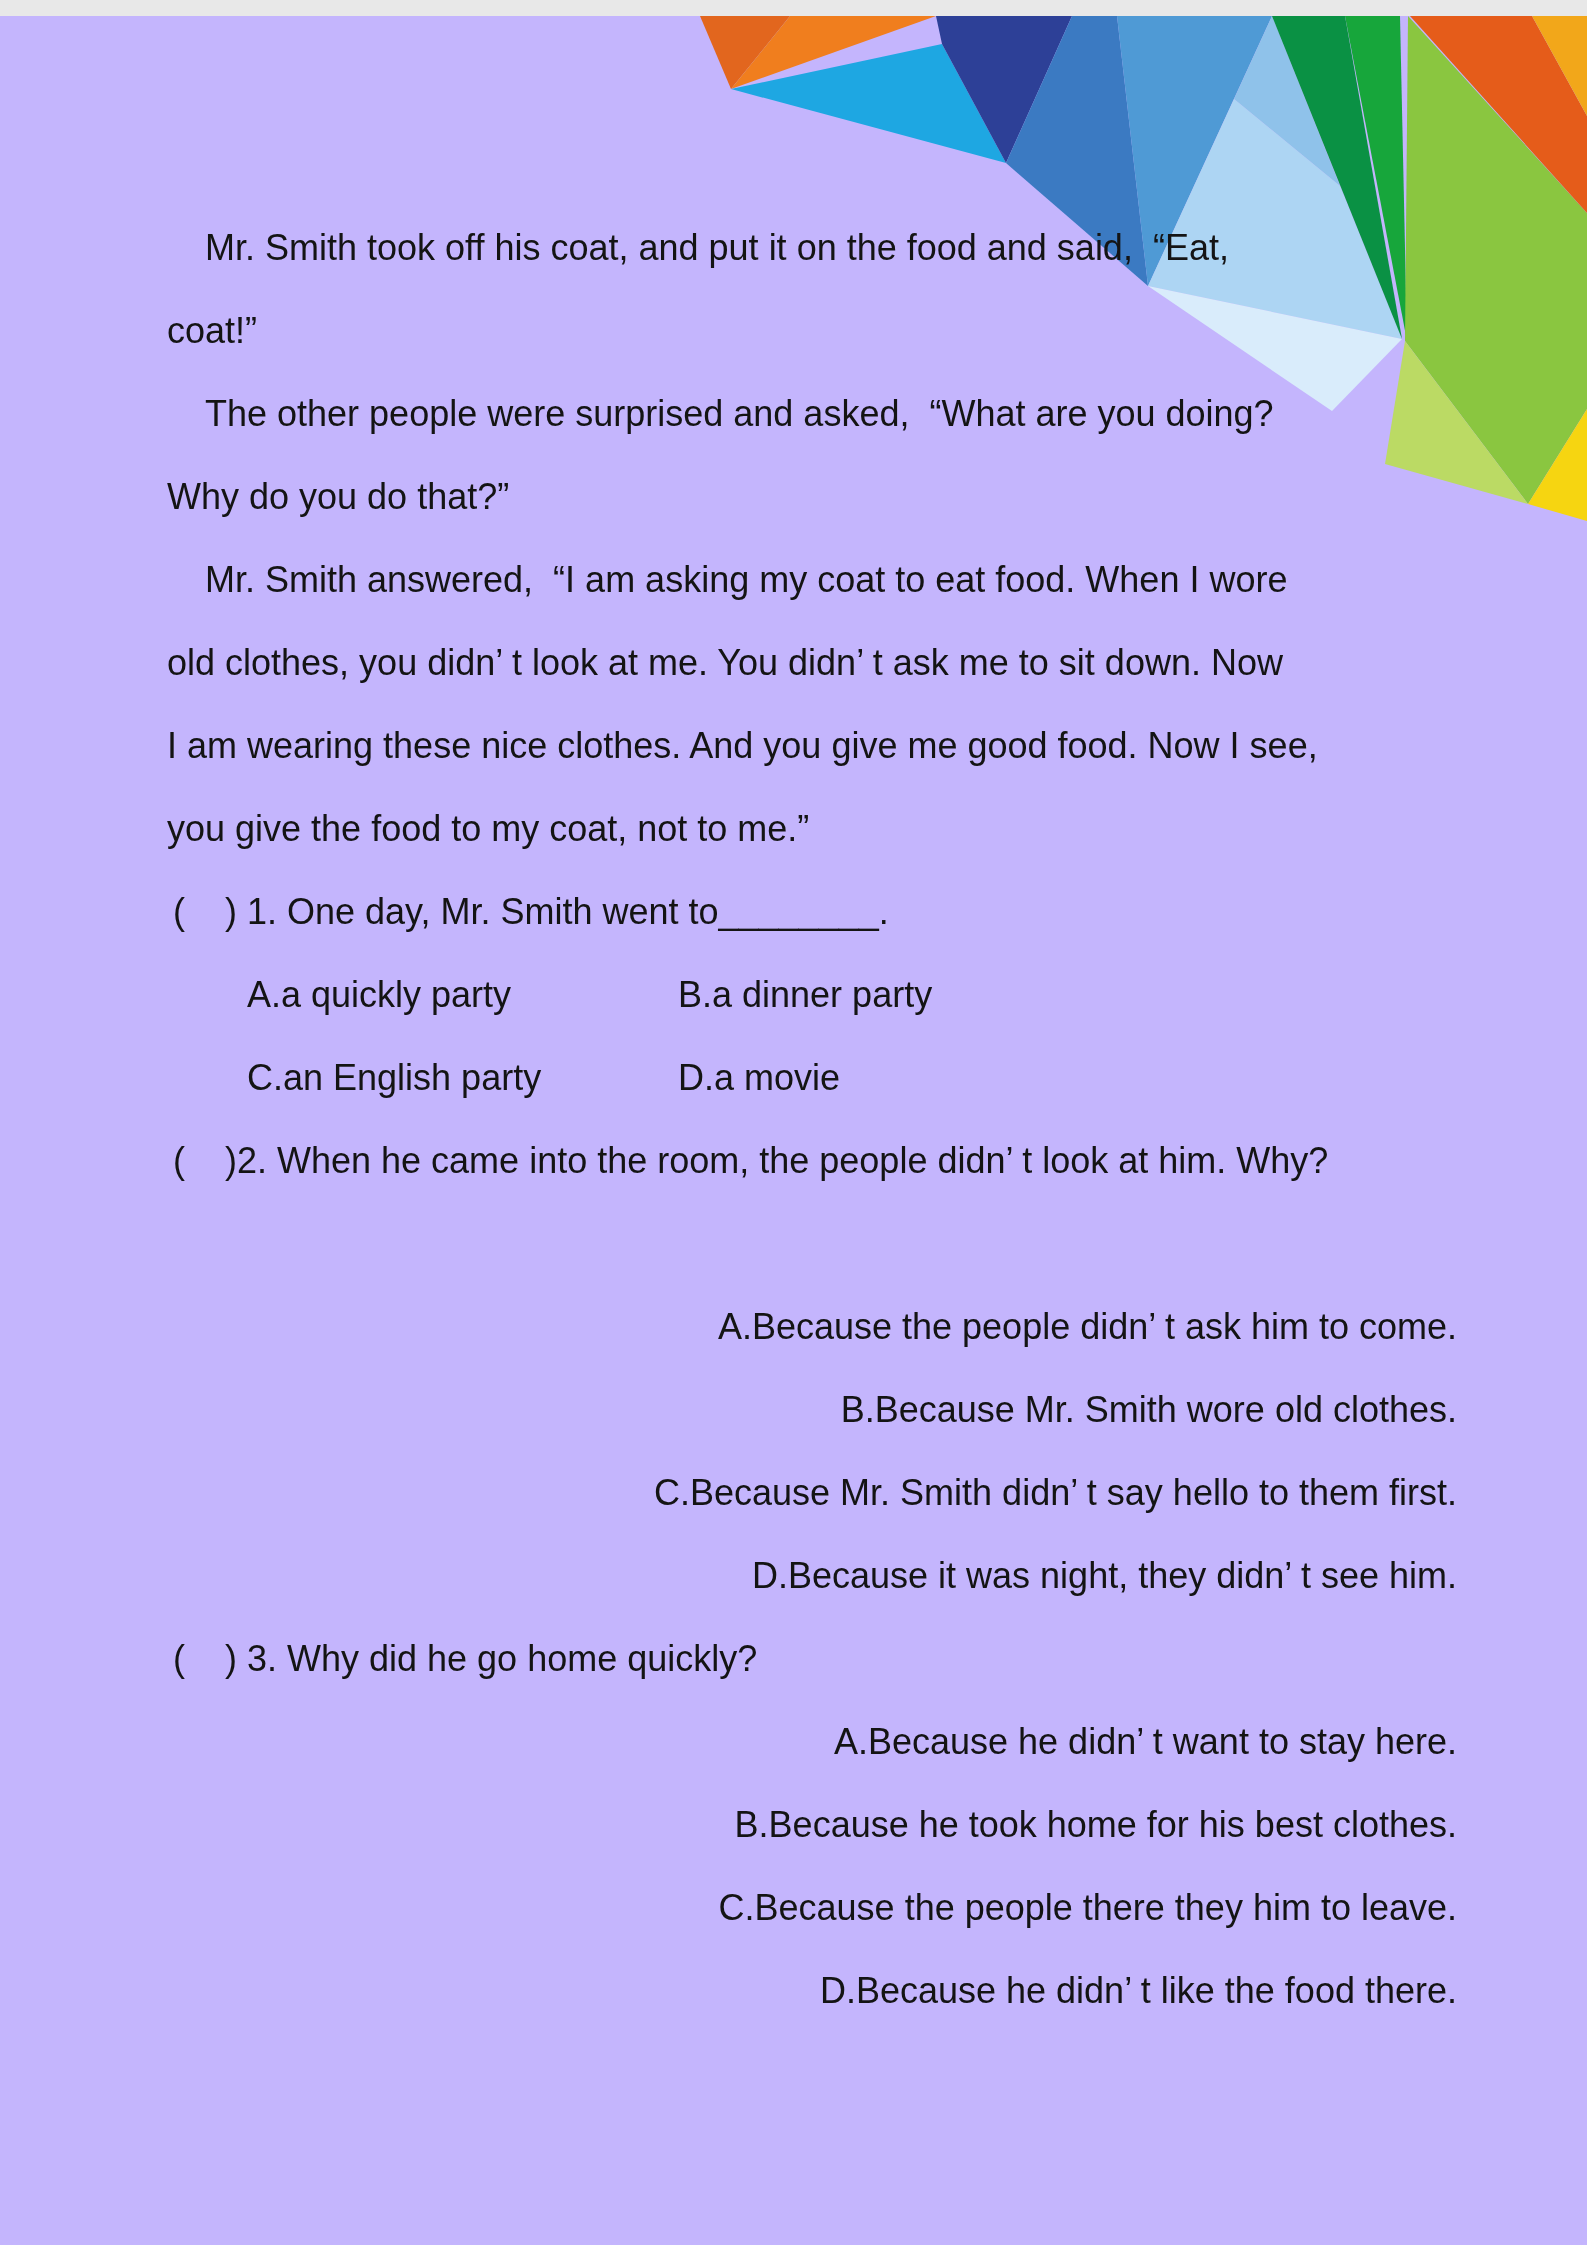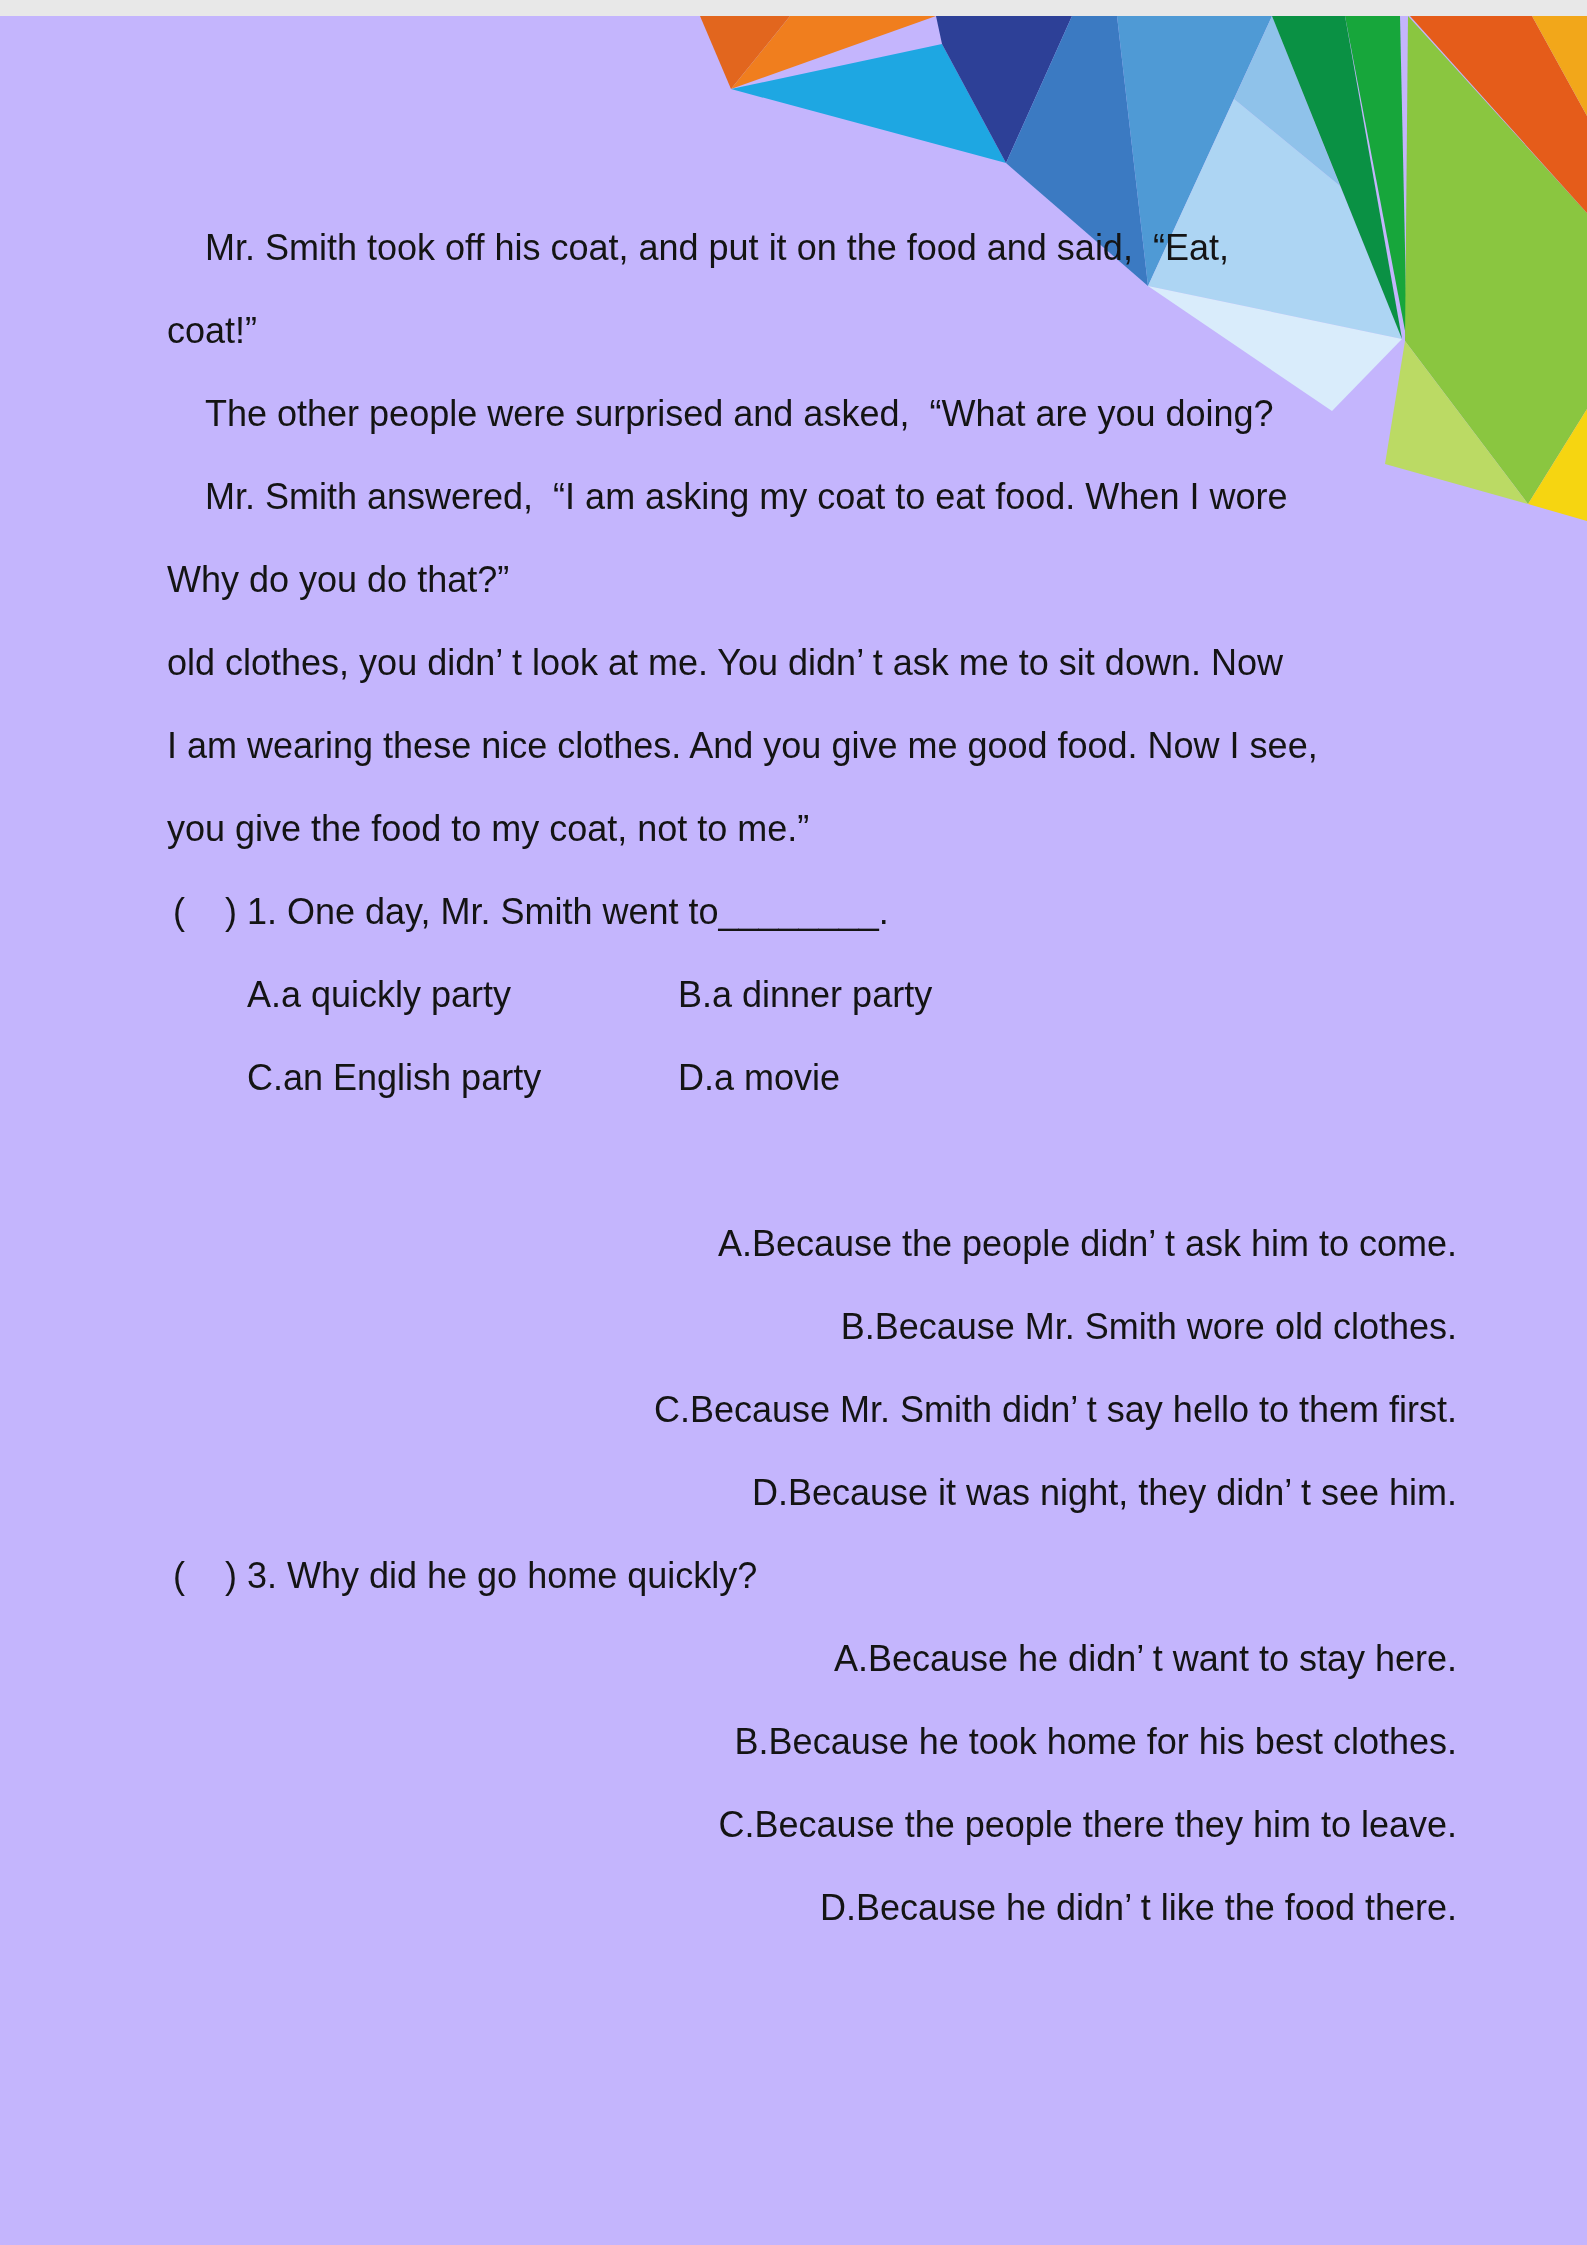--- a/index.html
+++ b/index.html
@@ -61,37 +61,38 @@
     <polygon points="1410,0 1532,0 1587,100 1587,197" fill="#E55C1A"></polygon>
     <polygon points="1532,0 1587,0 1587,100" fill="#F2A71A"></polygon>
     <polygon points="1587,393 1587,505 1528,488" fill="#F6D511"></polygon>
   </svg>
 
   <div class="doc">
 
     <div class="ln indent">Mr. Smith took off his coat, and put it on the food and said,  “Eat,</div>
     <div class="ln">coat!”</div>
     <div class="ln indent">The other people were surprised and asked,  “What are you doing?</div>
+    <div class="ln">Why do you do that?”</div>
     <div class="ln indent">Mr. Smith answered,  “I am asking my coat to eat food. When I wore</div>
-    <div class="ln">Why do you do that?”</div>
     <div class="ln">old clothes, you didn’ t look at me. You didn’ t ask me to sit down. Now</div>
     <div class="ln">I am wearing these nice clothes. And you give me good food. Now I see,</div>
     <div class="ln">you give the food to my coat, not to me.”</div>
 
     <div class="ln q">(    ) 1. One day, Mr. Smith went to________.</div>
 
     <div class="ln opts">
       <span class="col1">A.a quickly party</span>
       <span>B.a dinner party</span>
     </div>
     <div class="ln opts">
       <span class="col1">C.an English party</span>
       <span>D.a movie</span>
     </div>
 
+    <div class="ln q">(    )2. When he came into the room, the people didn’ t look at him. Why?</div>
 
     <div class="ln blank"></div>
 
     <div class="ln opt1">A.Because the people didn’ t ask him to come.</div>
     <div class="ln opt1">B.Because Mr. Smith wore old clothes.</div>
     <div class="ln opt1">C.Because Mr. Smith didn’ t say hello to them first.</div>
     <div class="ln opt1">D.Because it was night, they didn’ t see him.</div>
 
     <div class="ln q">(    ) 3. Why did he go home quickly?</div>
 

